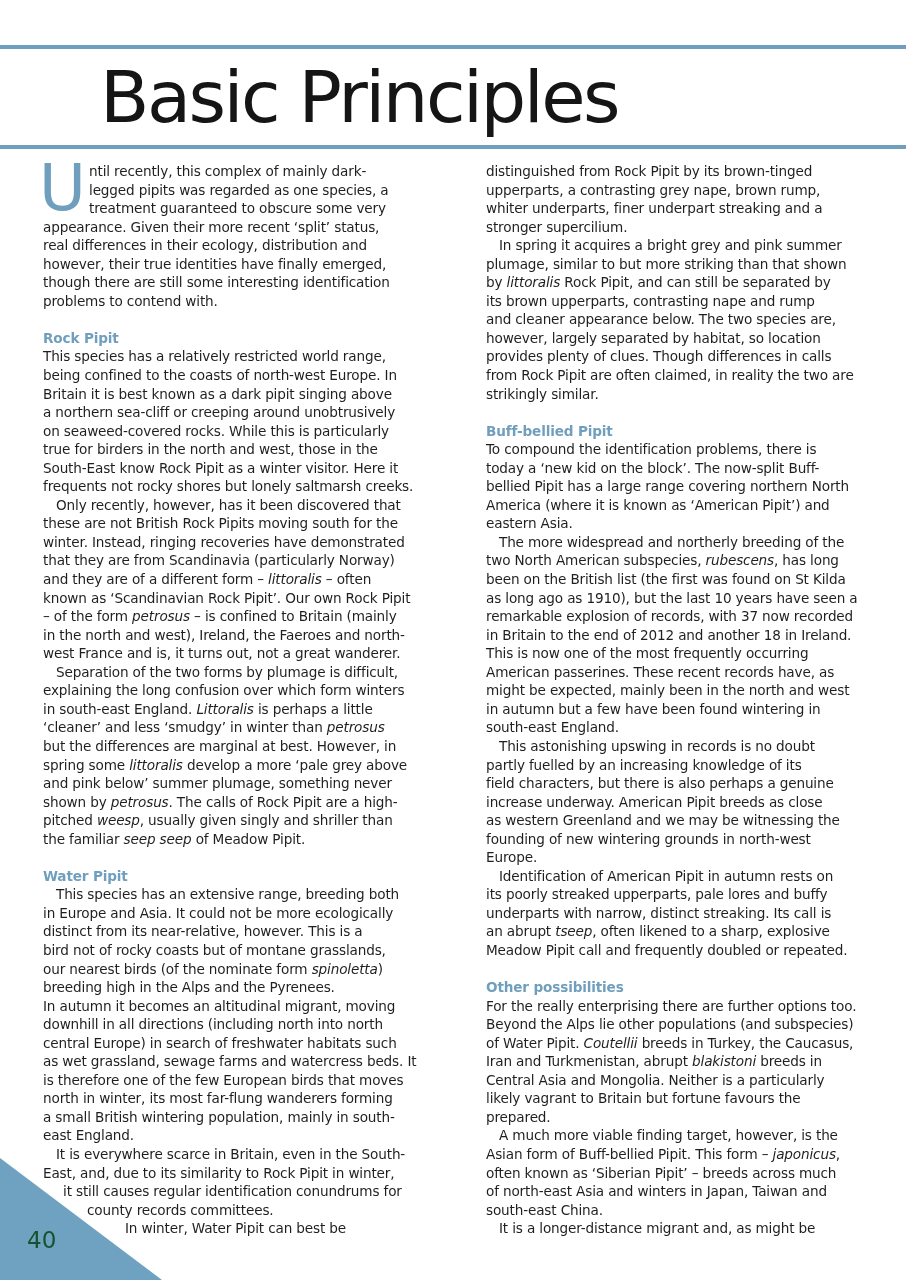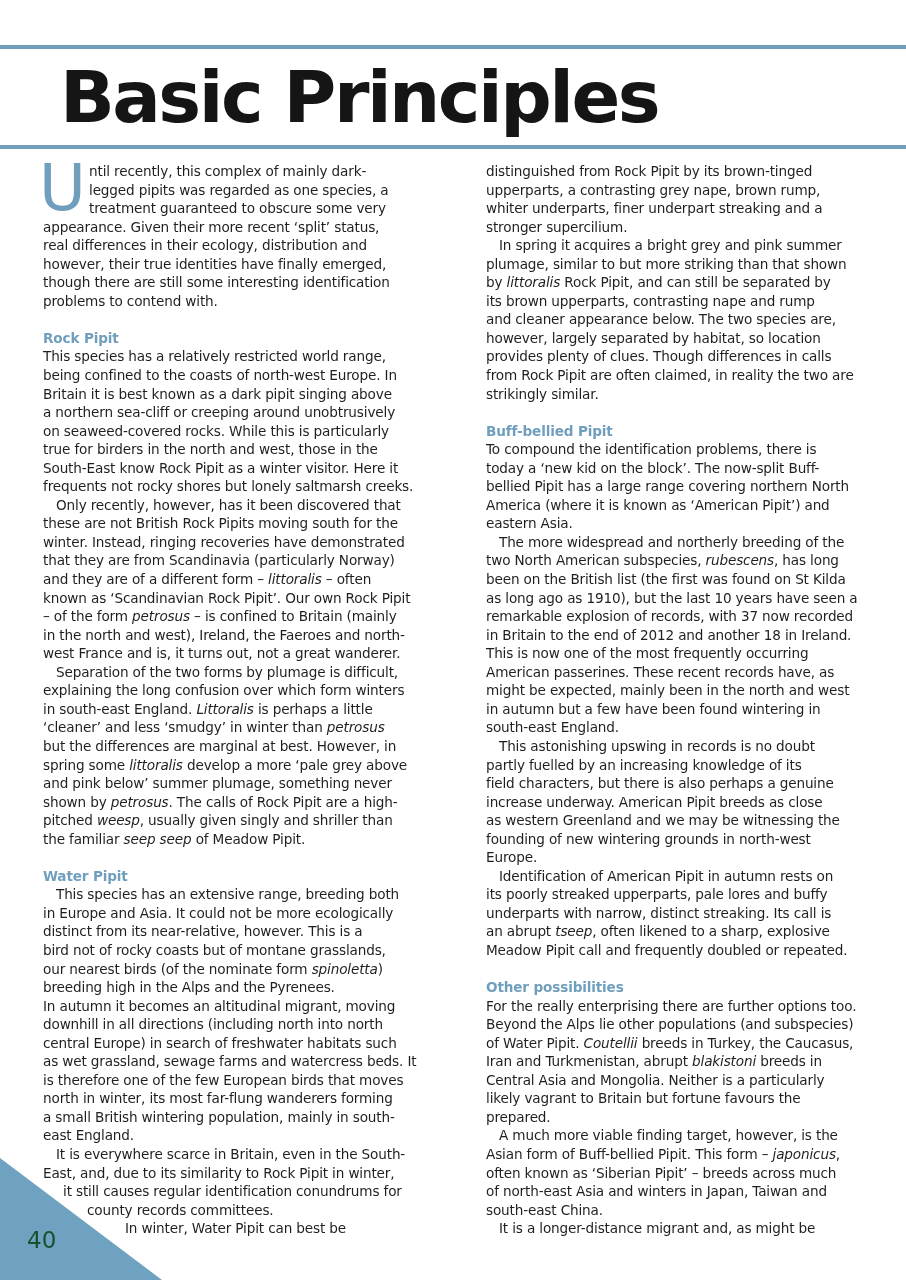--- a/index.html
+++ b/index.html
@@ -6,21 +6,21 @@
     body {
       width: 906px; height: 1280px; position: relative; overflow: hidden;
       background: #ffffff; color: #1f1f1f;
       font-family: "DejaVu Sans", "Liberation Sans", sans-serif;
     }
     .rule { position: absolute; left: 0; width: 906px; height: 4px; background: #6f9fbd; }
     .rule.top { top: 45px; }
     .rule.bottom { top: 145px; }
     .title {
       position: absolute; top: 52px; left: 0; width: 718px; text-align: center;
-      font-family: "DejaVu Sans", sans-serif; font-weight: bold; font-size: 72px;
+      font-family: "DejaVu Sans", sans-serif; font-weight: normal; font-size: 72px;
       letter-spacing: -2.5px; line-height: 90px; color: #151515;
     }
     .col { position: absolute; top: 162px; width: 440px; }
     .col.left { left: 43px; }
     .col.right { left: 486px; }
     .line {
       height: 18.55px; line-height: 18.55px; font-size: 13.6px;
       white-space: nowrap; letter-spacing: -0.15px;
     }
     .line.indent { padding-left: 13px; }

